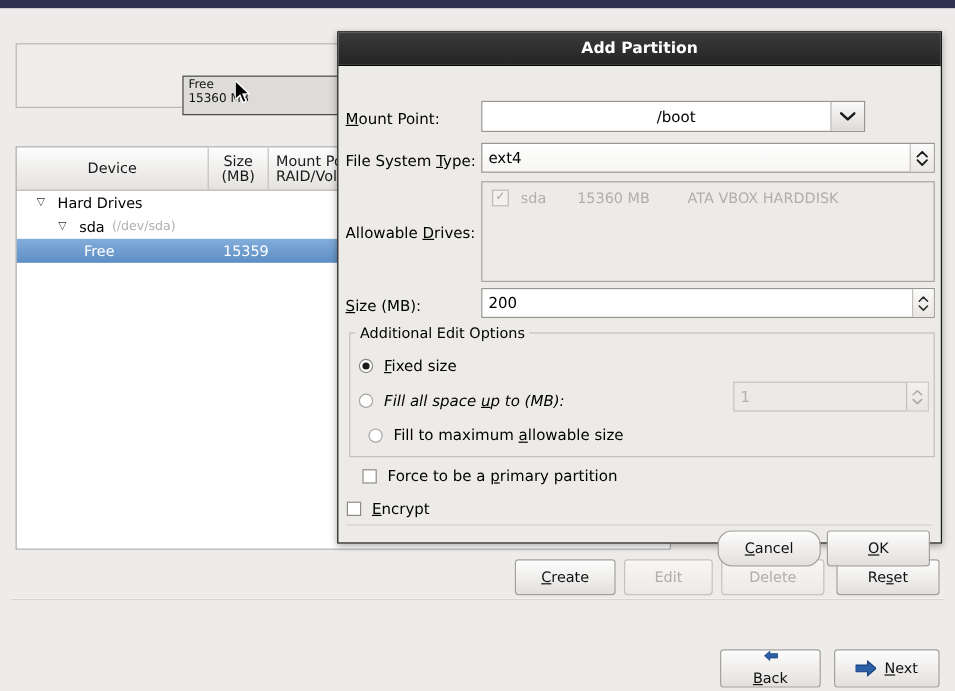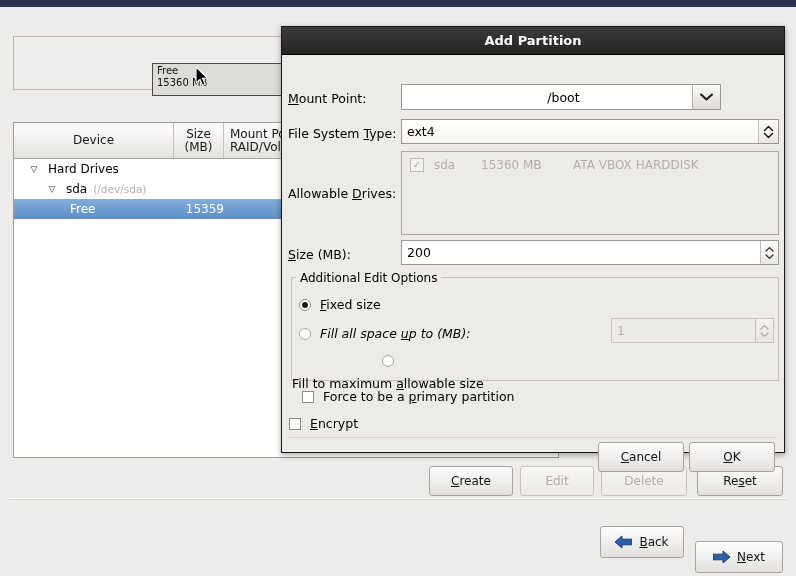--- a/index.html
+++ b/index.html
@@ -204,21 +204,21 @@
   </div>
   <div class="btn disabled" style="position:absolute;left:601px;top:459px;width:84px;height:28px;">
     <span>Delete</span>
   </div>
   <div class="btn" style="position:absolute;left:697px;top:459px;width:84px;height:28px;">
     <span>Re<u>s</u>et</span>
   </div>
 
   <div class="sep-line"></div>
 
-  <div class="btn" style="position:absolute;left:600px;top:519px;width:82px;height:30px;gap:7px;">
+  <div class="btn" style="position:absolute;left:600px;top:534px;width:82px;height:30px;gap:7px;flex-direction:column;">
     <svg width="17" height="14" viewBox="0 0 17 14">
       <polygon points="0,7 7,1 7,4.2 17,4.2 17,9.8 7,9.8 7,13" fill="#2d5fa8" stroke="#16407c" stroke-width="1"></polygon>
     </svg>
     <span><u>B</u>ack</span>
   </div>
   <div class="btn" style="position:absolute;left:695px;top:534px;width:86px;height:30px;gap:7px;">
     <svg width="17" height="14" viewBox="0 0 17 14">
       <polygon points="17,7 10,1 10,4.2 0,4.2 0,9.8 10,9.8 10,13" fill="#2d5fa8" stroke="#16407c" stroke-width="1"></polygon>
     </svg>
     <span><u>N</u>ext</span>
@@ -299,36 +299,36 @@
     <div class="inp" style="left:329px;top:263px;width:163px;height:25px;background:#eceae7;border-color:#c6c3bf;color:#b5b2ae;">
       <span>1</span>
       <div class="spin-col" style="background:linear-gradient(#f4f2f0,#e8e6e3);">
         <svg width="9" height="14" viewBox="0 0 9 14">
           <polyline points="1,5 4.5,1.6 8,5" fill="none" stroke="#adaaa6" stroke-width="1.3" stroke-linecap="round" stroke-linejoin="round"></polyline>
           <polyline points="1,9 4.5,12.4 8,9" fill="none" stroke="#adaaa6" stroke-width="1.3" stroke-linecap="round" stroke-linejoin="round"></polyline>
         </svg>
       </div>
     </div>
 
-    <div class="opt-row" style="left:10px;top:300px;flex-direction:column;">
+    <div class="opt-row" style="left:25px;top:300px;">
       <span class="radio off"></span>
       <span>Fill to maximum <u>a</u>llowable size</span>
     </div>
 
     <div class="opt-row" style="left:20px;top:334px;">
       <span class="chk"></span>
       <span>Force to be a <u>p</u>rimary partition</span>
     </div>
     <div class="opt-row" style="left:7px;top:361px;">
       <span class="chk"></span>
       <span><u>E</u>ncrypt</span>
     </div>
 
     <div class="dlg-sep" style="top:382px;"></div>
 
-    <div class="btn" style="position:absolute;left:316px;top:387px;width:84px;height:28px;">
+    <div class="btn" style="position:absolute;left:316px;top:387px;width:84px;height:28px;border-radius:12px;">
       <span><u>C</u>ancel</span>
     </div>
     <div class="btn" style="position:absolute;left:407px;top:387px;width:84px;height:28px;">
       <span><u>O</u>K</span>
     </div>
   </div>
 </div>
 
 </body></html>

